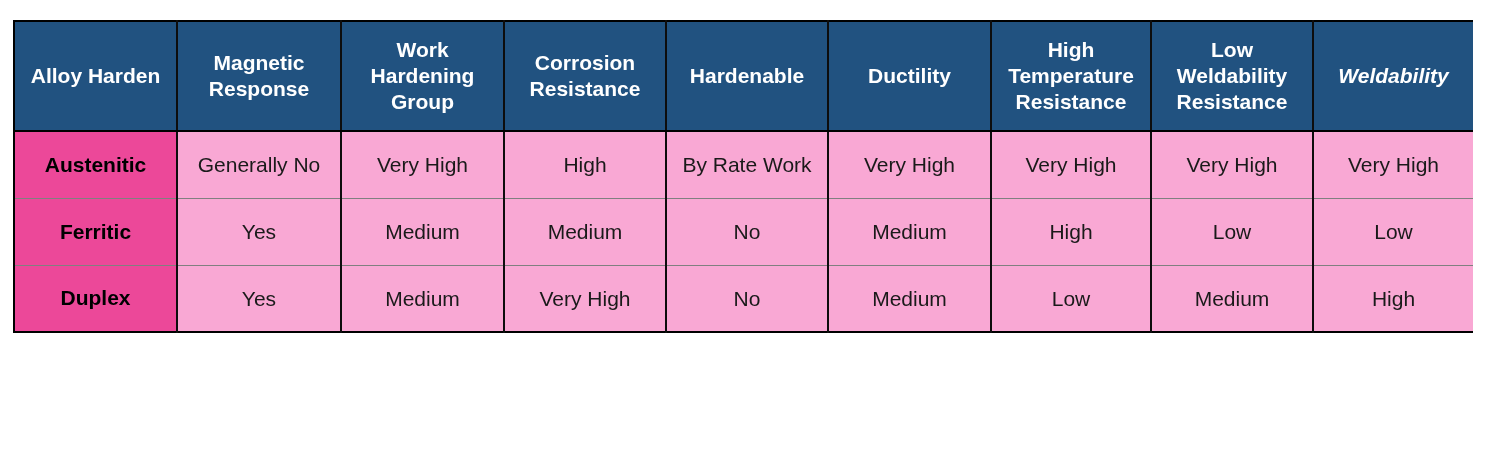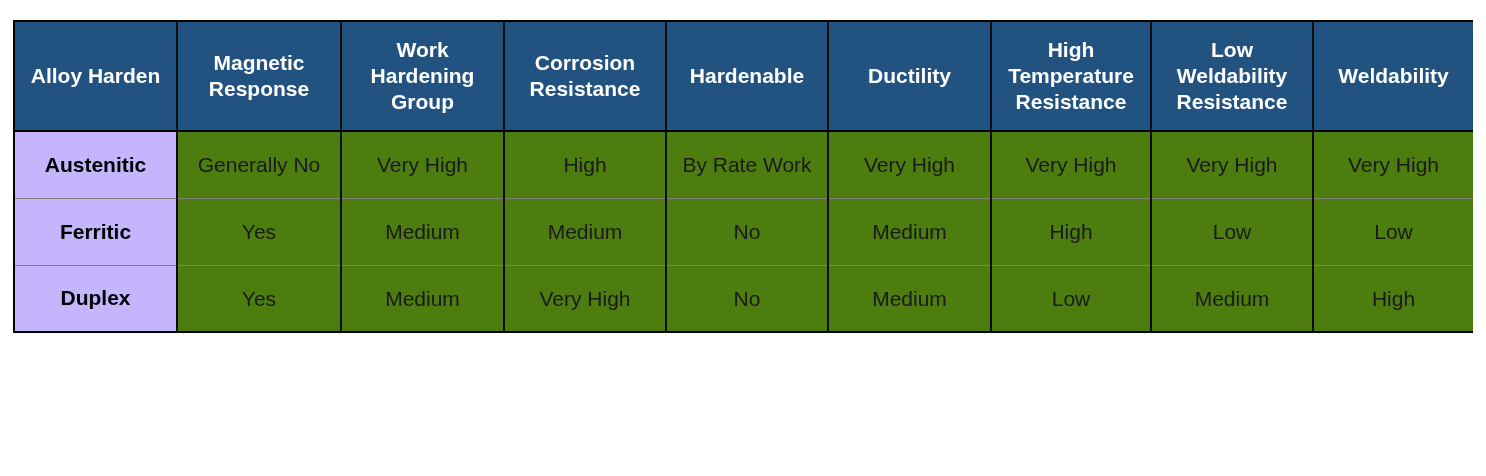--- a/index.html
+++ b/index.html
@@ -41,44 +41,45 @@
     text-align: center;
     vertical-align: middle;
     padding: 6px 4px;
     height: 110px;
     border-right: 2px solid #0d0d0d;
     border-bottom: 2px solid #000000;
     box-sizing: border-box;
   }
   table.alloy-table thead th:last-child {
     border-right: none;
+    font-style: italic;
   }
 
   table.alloy-table tbody td {
-    background: #4d7c0f;
+    background: #f9a8d4;
     color: #1a1a1a;
     font-size: 21px;
     line-height: 27px;
     text-align: center;
     vertical-align: middle;
     height: 67px;
     padding: 2px 4px;
     border-right: 2px solid #0d0d0d;
     border-bottom: 1px solid #808080;
     box-sizing: border-box;
   }
   table.alloy-table tbody td:last-child {
     border-right: none;
   }
   table.alloy-table tbody tr:last-child td {
     border-bottom: none;
   }
 
   table.alloy-table tbody td.rowhead {
-    background: #c4b5fd;
+    background: #ec4899;
     font-weight: bold;
     color: #000000;
     line-height: 28px;
   }
 
   
   col.c0 { width: 163px; }
   col.c1 { width: 164px; }
   col.c2 { width: 163px; }
   col.c3 { width: 162px; }

